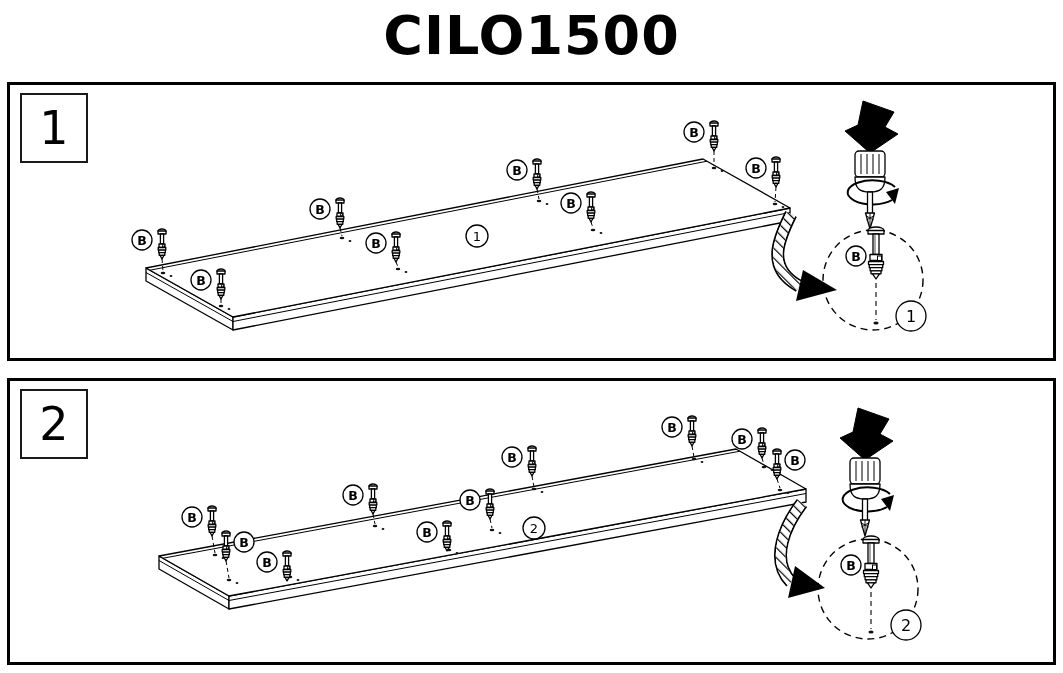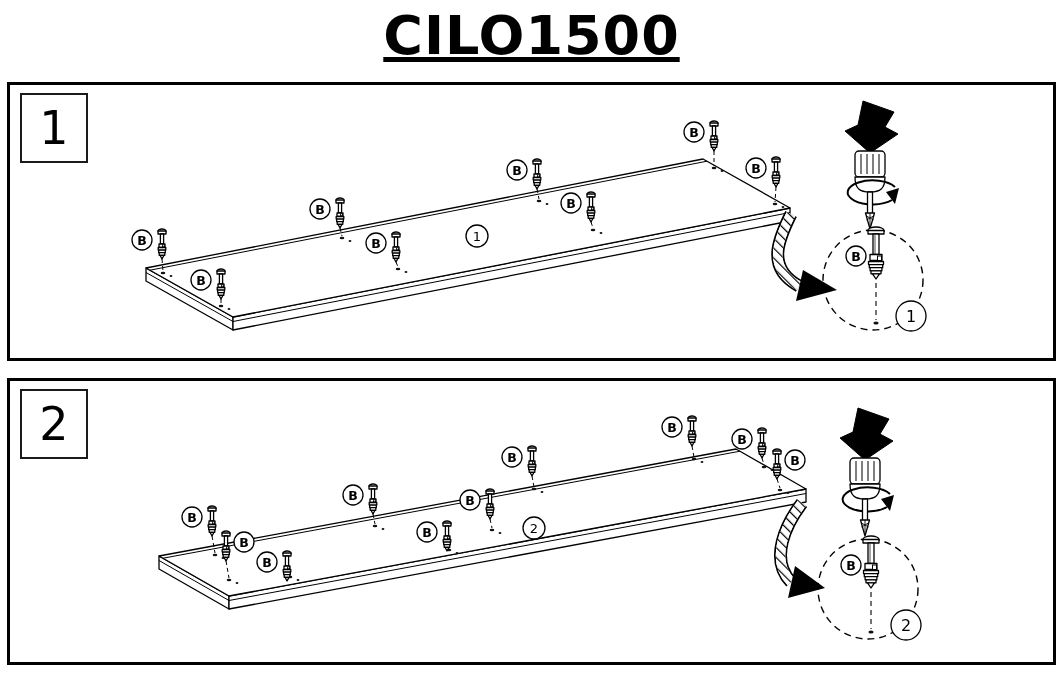--- a/index.html
+++ b/index.html
@@ -1,19 +1,19 @@
 <!DOCTYPE html>
 <html><head>
 <meta charset="utf-8">
 <style>
   html,body{margin:0;padding:0;background:#fff;}
   .page{position:relative;width:1063px;height:673px;background:#fff;
         font-family:"DejaVu Sans","Liberation Sans",sans-serif;overflow:hidden;}
   .title{position:absolute;top:4px;left:0;width:100%;text-align:center;
-         font-size:54px;font-weight:700;letter-spacing:1px;color:#000;text-decoration:underline;}
+         font-size:54px;font-weight:700;letter-spacing:1px;color:#000;}
   .panel{position:absolute;left:7px;width:1049px;border:3px solid #000;
          box-sizing:border-box;background:#fff;}
   #panel1{top:82px;height:279px;}
   #panel2{top:378px;height:287px;}
   .stepnum{position:absolute;left:13px;top:11px;width:64px;height:66px;
            border:2.5px solid #1a1a1a;display:flex;align-items:center;
            justify-content:center;font-size:46px;color:#000;background:#fff;}
   svg.overlay{position:absolute;left:0;top:0;width:1063px;height:673px;pointer-events:none;}
   svg text{font-family:"DejaVu Sans","Liberation Sans",sans-serif;fill:#000;}
 </style>

